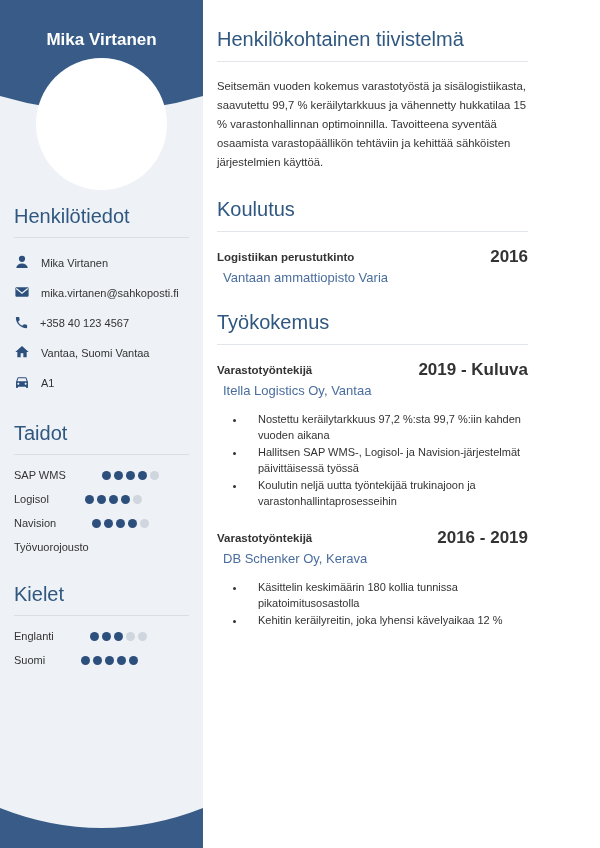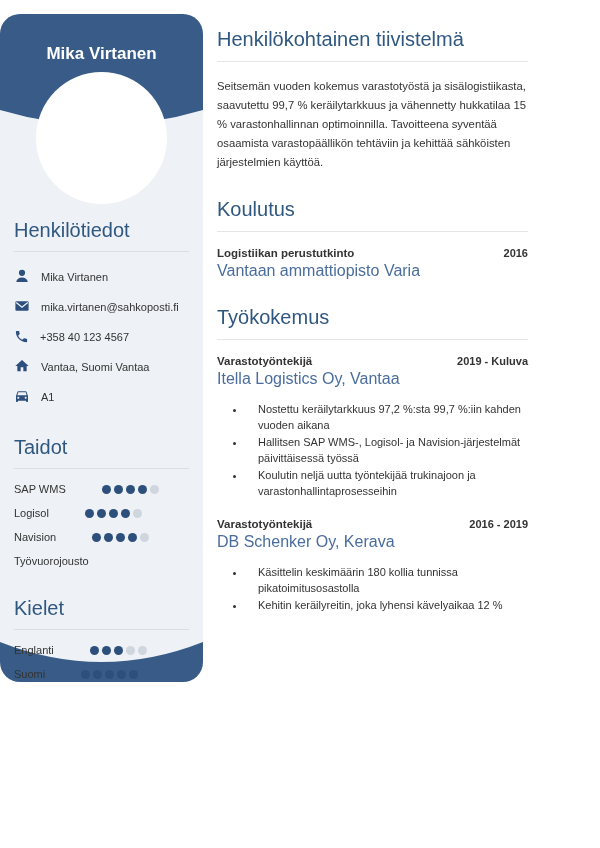--- a/index.html
+++ b/index.html
@@ -8,25 +8,24 @@
     width: 600px; height: 848px;
     position: relative;
     background: #ffffff;
     font-family: "Liberation Sans", sans-serif;
     color: #333333;
     overflow: hidden;
   }
 
   
   .sidebar {
-    position: absolute; left: 0; top: 14px;
-    width: 203px; height: 668px;
+    position: absolute; left: 0; top: 0;
+    width: 203px; height: 848px;
     background: #eef1f5;
     overflow: hidden;
-    border-radius: 20px;
   }
   .header-curve { position: absolute; top: 0; left: 0; display: block; }
   .footer-curve { position: absolute; bottom: 0; left: 0; display: block; }
   .name-banner {
     position: absolute; top: 30px; left: 0; width: 203px;
     text-align: center;
     color: #ffffff; font-size: 17px; font-weight: bold;
     z-index: 3;
   }
   .photo {
@@ -64,22 +63,22 @@
   .main-heading {
     font-size: 20px; color: #2f577f; font-weight: 400;
     margin: 0; padding-bottom: 10px;
     border-bottom: 1px solid #e2e6ea;
   }
   .section { margin-bottom: 26px; }
   .summary-text { margin: 15px 0 0 0; font-size: 11.3px; line-height: 19px; color: #333333; }
   .entry { margin-top: 15px; }
   .entry-head { display: flex; justify-content: space-between; align-items: center; }
   .entry-title { font-weight: bold; font-size: 11.5px; color: #333333; }
-  .entry-date { font-weight: bold; font-size: 11px; color: #333333; white-space: nowrap; }
-  .entry-org { font-size: 16px; color: #4a6d9e; margin-top: 3px; cursor: pointer; }
+  .entry-date { font-weight: bold; font-size: 17px; color: #333333; white-space: nowrap; }
+  .entry-org { font-size: 13px; color: #4a6d9e; margin-top: 3px; cursor: pointer; margin-left: 6px; }
   .bullet-list { margin: 13px 0 0 0; padding-left: 29px; }
   .bullet-list li { font-size: 11px; line-height: 16px; margin-bottom: 1px; color: #333333; padding-left: 12px; }
   .cert-list { margin: 16px 0 0 0; padding: 0; list-style: none; }
   .cert-item { display: flex; align-items: center; gap: 9px; font-size: 11px; }
   .cert-square { width: 10px; height: 10px; background: #2d4f7c; flex: 0 0 auto; }
 </style>
 </head>
 <body>
 
 <aside class="sidebar">

